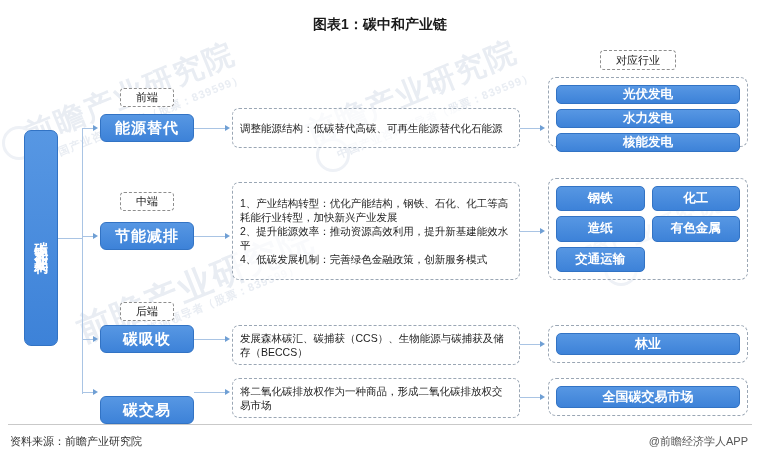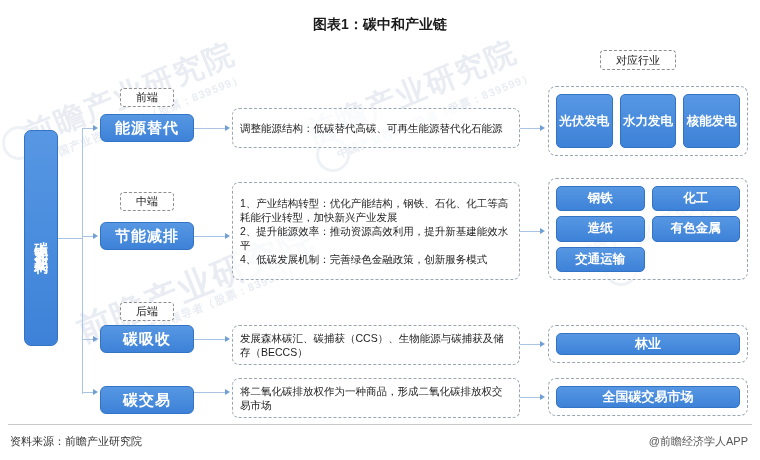--- a/index.html
+++ b/index.html
@@ -86,21 +86,21 @@
     text-orientation: upright;
     letter-spacing: 3px;
     padding-top: 6px;
   }
 
   
   .stage { width: 94px; height: 28px; font-size: 15px; left: 100px; letter-spacing: 1px; }
   .stage-1 { top: 114px; }
   .stage-2 { top: 222px; }
   .stage-3 { top: 325px; }
-  .stage-4 { top: 386px; }
+  .stage-4 { top: 396px; }
 
   
   .tag {
     position: absolute;
     border: 1px dashed #8e8e8e;
     border-radius: 4px;
     background: #fff;
     font-size: 11px; color: #222;
     display: flex; align-items: center; justify-content: center;
     z-index: 3;
@@ -146,21 +146,21 @@
     position: absolute;
     border: 1px dashed #9aa6b4;
     border-radius: 8px;
     background: rgba(255,255,255,0.55);
     z-index: 2;
     display: grid;
     gap: 5px 7px;
     padding: 7px;
     left: 548px;
   }
-  .group-energy    { top: 86px;  width: 200px; height: 70px;  grid-template-columns: 1fr 1fr 1fr; }
+  .group-energy    { top: 77px;  width: 200px; height: 70px;  grid-template-columns: 1fr; }
   .group-industry  { top: 178px; width: 200px; height: 102px; grid-template-columns: 1fr 1fr; }
   .group-forest    { top: 325px; width: 200px; height: 38px;  grid-template-columns: 1fr; }
   .group-carbon    { top: 378px; width: 200px; height: 38px;  grid-template-columns: 1fr; }
 
   .chip {
     background: linear-gradient(180deg,#5797e3 0%,#3d82d8 100%);
     border: 1px solid #3273c4;
     border-radius: 5px;
     color: #fff;
     font-weight: bold;

